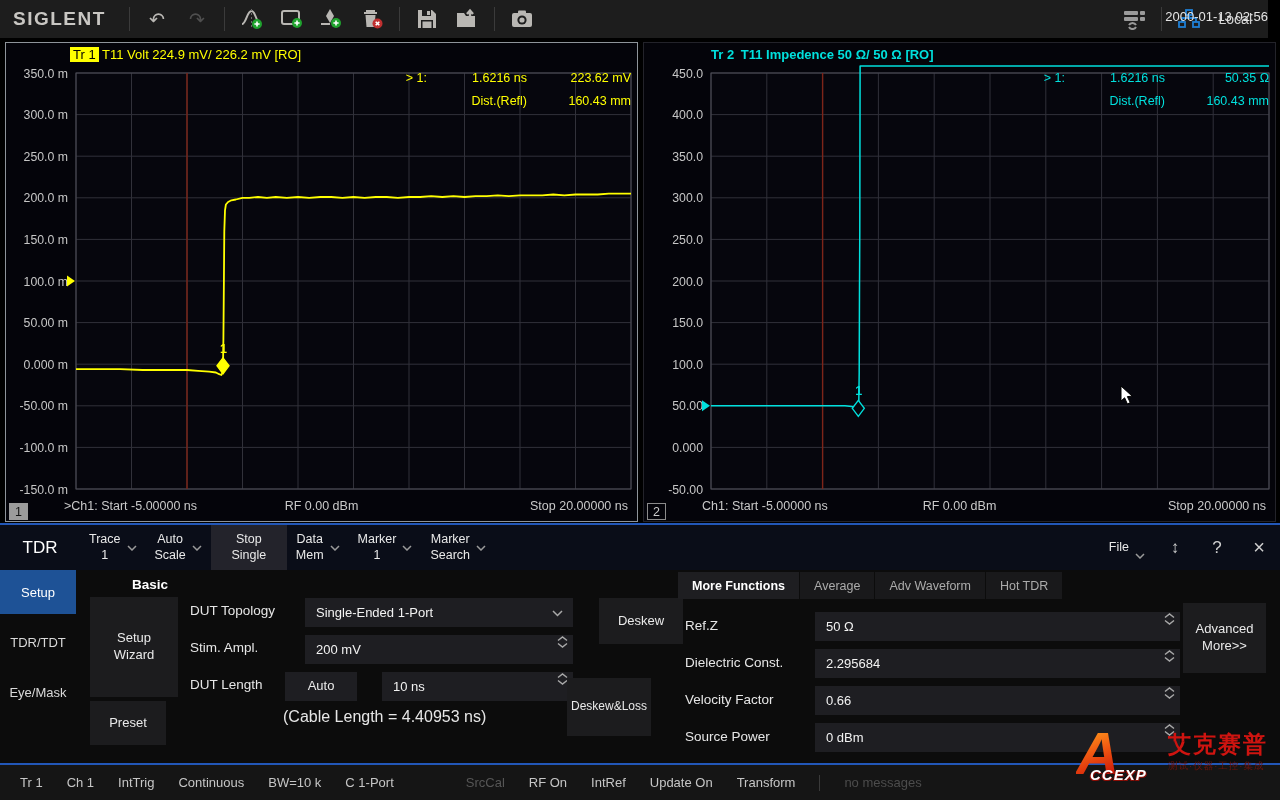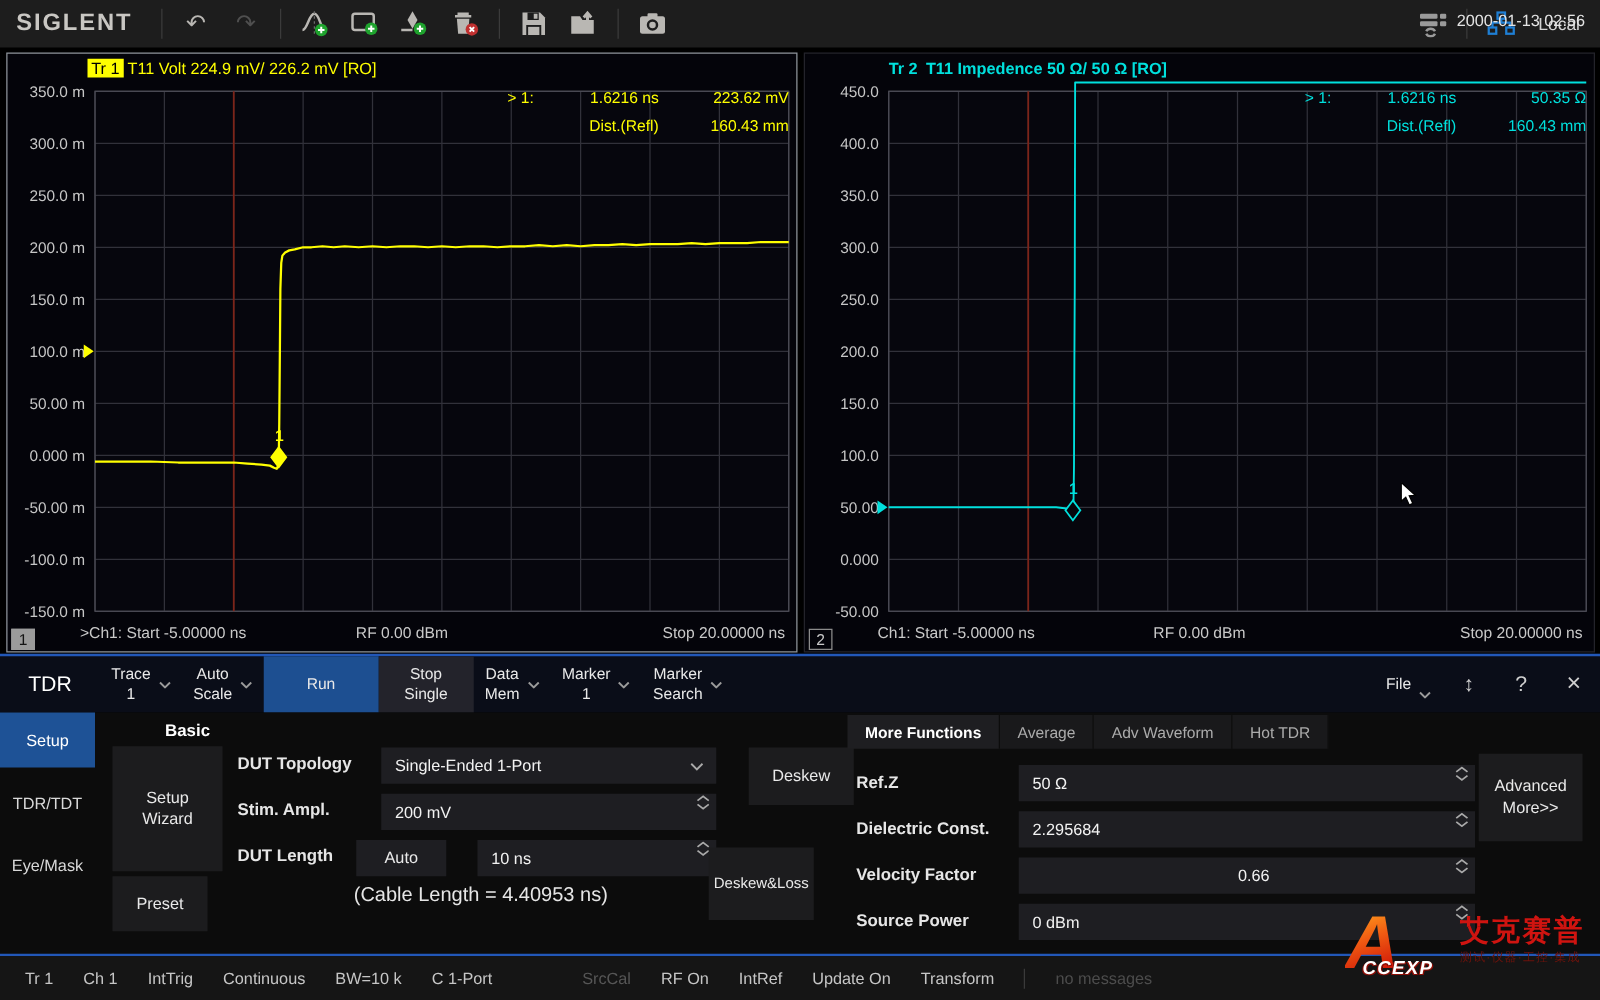--- a/index.html
+++ b/index.html
@@ -1,20 +1,20 @@
 <!DOCTYPE html>
 <html><head>
 <meta charset="utf-8">
 <style>
   html,body{margin:0;padding:0;background:#000;}
   .app{position:relative;width:1280px;height:800px;background:#000;overflow:hidden;
        font-family:"Liberation Sans",sans-serif;color:#ddd;-webkit-font-smoothing:antialiased;}
 
   
-  .toolbar{position:absolute;top:0;left:0;right:0;height:38px;background:#1d1d1d;
+  .toolbar{position:absolute;top:0;left:0;right:12px;height:38px;background:#1d1d1d;
            display:flex;align-items:center;}
   .brand{font-size:19px;font-weight:bold;color:#c9c7c3;letter-spacing:1.5px;margin:0 16px 0 13px;}
   .tb-div{width:1px;height:24px;background:#3b3b3b;margin:0 7px;}
   .tb-btn{width:40px;height:32px;display:flex;align-items:center;justify-content:center;cursor:default;}
   .tb-spacer{flex:1;}
   .glyph{font-size:19px;color:#b9b7b3;line-height:1;}
   .glyph.dim{color:#4f4f4f;}
   .local-label{font-size:14px;color:#d5d5d5;margin:0 16px 0 10px;}
 
   
@@ -57,21 +57,21 @@
   
   .panel{position:absolute;top:570px;left:0;right:0;height:193px;background:#0c0c0c;
          border-bottom:2px solid #2257b8;box-sizing:content-box;}
   .sidebar{position:absolute;left:0;top:0;width:76px;height:100%;}
   .side-tab{display:flex;align-items:center;justify-content:center;font-size:13px;color:#d9d9d9;
             height:44px;margin-bottom:6px;}
   .side-tab.active{background:#1e5296;color:#fff;}
   .group-title{position:absolute;left:88px;top:7px;font-size:13.5px;font-weight:bold;color:#fff;margin-left:44px;}
   .pbtn{position:absolute;background:#1c1c1e;color:#e9e9e9;font-size:13px;display:flex;
         align-items:center;justify-content:center;text-align:center;white-space:pre-line;line-height:1.3;}
-  .flabel{position:absolute;font-size:13.5px;color:#e6e6e6;white-space:nowrap;font-weight:bold;}
+  .flabel{position:absolute;font-size:13.5px;color:#e6e6e6;white-space:nowrap;}
   .fbox{position:absolute;background:#1e1e22;height:29px;box-sizing:border-box;display:flex;
         align-items:center;font-size:13px;color:#f2f2f2;padding-left:11px;margin-left:20px;}
   .fbox .chev-dd{position:absolute;right:10px;}
   .spin{position:absolute;right:5px;top:1px;display:flex;flex-direction:column;gap:1px;}
   .note{position:absolute;font-size:16px;color:#e6e6e6;}
   .rtabs{position:absolute;left:678px;top:2px;height:27px;display:flex;}
   .rtab{background:#19191b;border-right:1px solid #0c0c0c;display:flex;align-items:center;
         justify-content:center;font-size:12.5px;color:#ababab;padding:0 14px;}
   .rtab.active{color:#fff;font-weight:bold;background:#1e1e21;}
 
@@ -319,21 +319,20 @@
     <div class="menu-title">TDR</div>
     <div id="menu-items" style="display:flex;align-items:stretch;">
         <div class="menu-item"><span>Trace
 1</span><span class="chev"><svg width="10" height="6" viewBox="0 0 10 6">
               <polyline points="1,1 5,5 9,1" stroke="#9a9a9a" stroke-width="1.5" fill="none"></polyline>
             </svg></span></div>
         <div class="menu-item"><span>Auto
 Scale</span><span class="chev"><svg width="10" height="6" viewBox="0 0 10 6">
               <polyline points="1,1 5,5 9,1" stroke="#9a9a9a" stroke-width="1.5" fill="none"></polyline>
             </svg></span></div>
-        <div class="menu-item primary"><span>Run</span></div>
         <div class="menu-item dark"><span>Stop
 Single</span></div>
         <div class="menu-item"><span>Data
 Mem</span><span class="chev"><svg width="10" height="6" viewBox="0 0 10 6">
               <polyline points="1,1 5,5 9,1" stroke="#9a9a9a" stroke-width="1.5" fill="none"></polyline>
             </svg></span></div>
         <div class="menu-item"><span>Marker
 1</span><span class="chev"><svg width="10" height="6" viewBox="0 0 10 6">
               <polyline points="1,1 5,5 9,1" stroke="#9a9a9a" stroke-width="1.5" fill="none"></polyline>
             </svg></span></div>
@@ -423,21 +422,21 @@
         <div class="fbox" style="left: 795px; top: 79px; width: 365px;">
           <span>2.295684</span>
           <span class="spin">
             <svg width="11" height="12" viewBox="0 0 11 12">
               <polyline points="1,4.5 5.5,1 10,4.5" stroke="#a9a9a9" stroke-width="1.4" fill="none"></polyline>
               <polyline points="1,7.5 5.5,11 10,7.5" stroke="#a9a9a9" stroke-width="1.4" fill="none"></polyline>
             </svg>
           </span>
         </div>
         <div class="flabel" style="left: 685px; top: 122px;">Velocity Factor</div>
-        <div class="fbox" style="left: 795px; top: 116px; width: 365px; justify-content: center;">
+        <div class="fbox" style="left: 795px; top: 116px; width: 365px;">
           <span>0.66</span>
           <span class="spin">
             <svg width="11" height="12" viewBox="0 0 11 12">
               <polyline points="1,4.5 5.5,1 10,4.5" stroke="#a9a9a9" stroke-width="1.4" fill="none"></polyline>
               <polyline points="1,7.5 5.5,11 10,7.5" stroke="#a9a9a9" stroke-width="1.4" fill="none"></polyline>
             </svg>
           </span>
         </div>
         <div class="flabel" style="left: 685px; top: 159px;">Source Power</div>
         <div class="fbox" style="left: 795px; top: 153px; width: 365px;">

